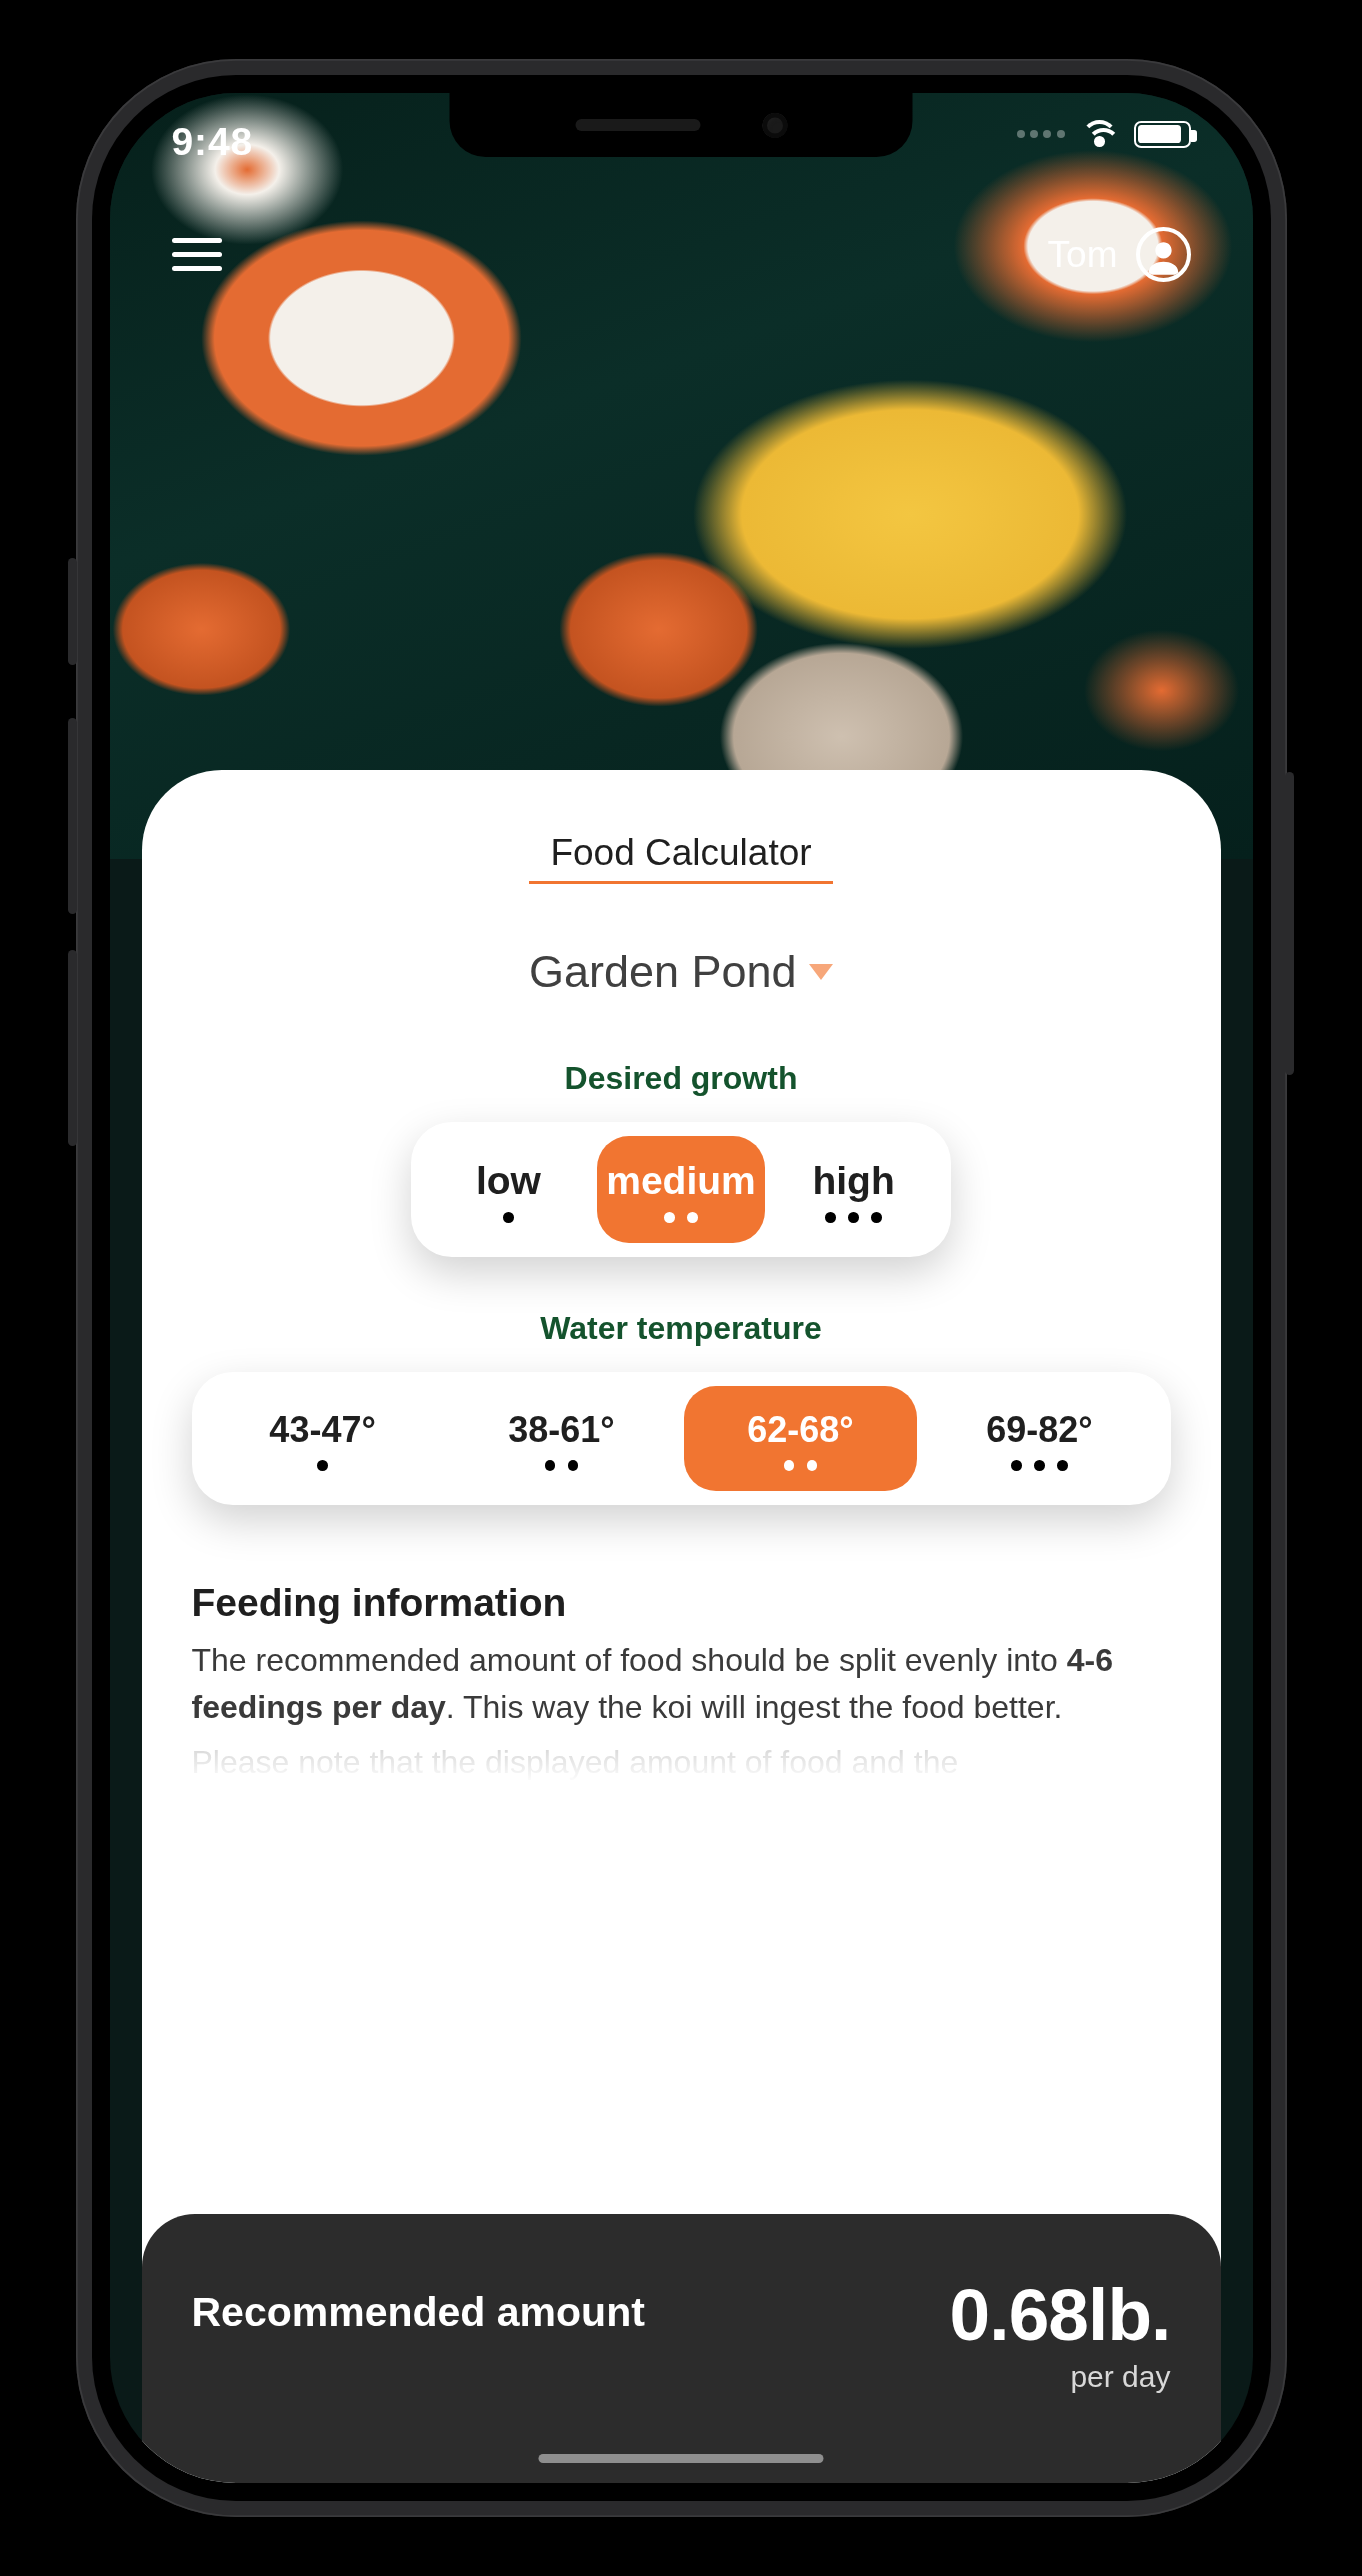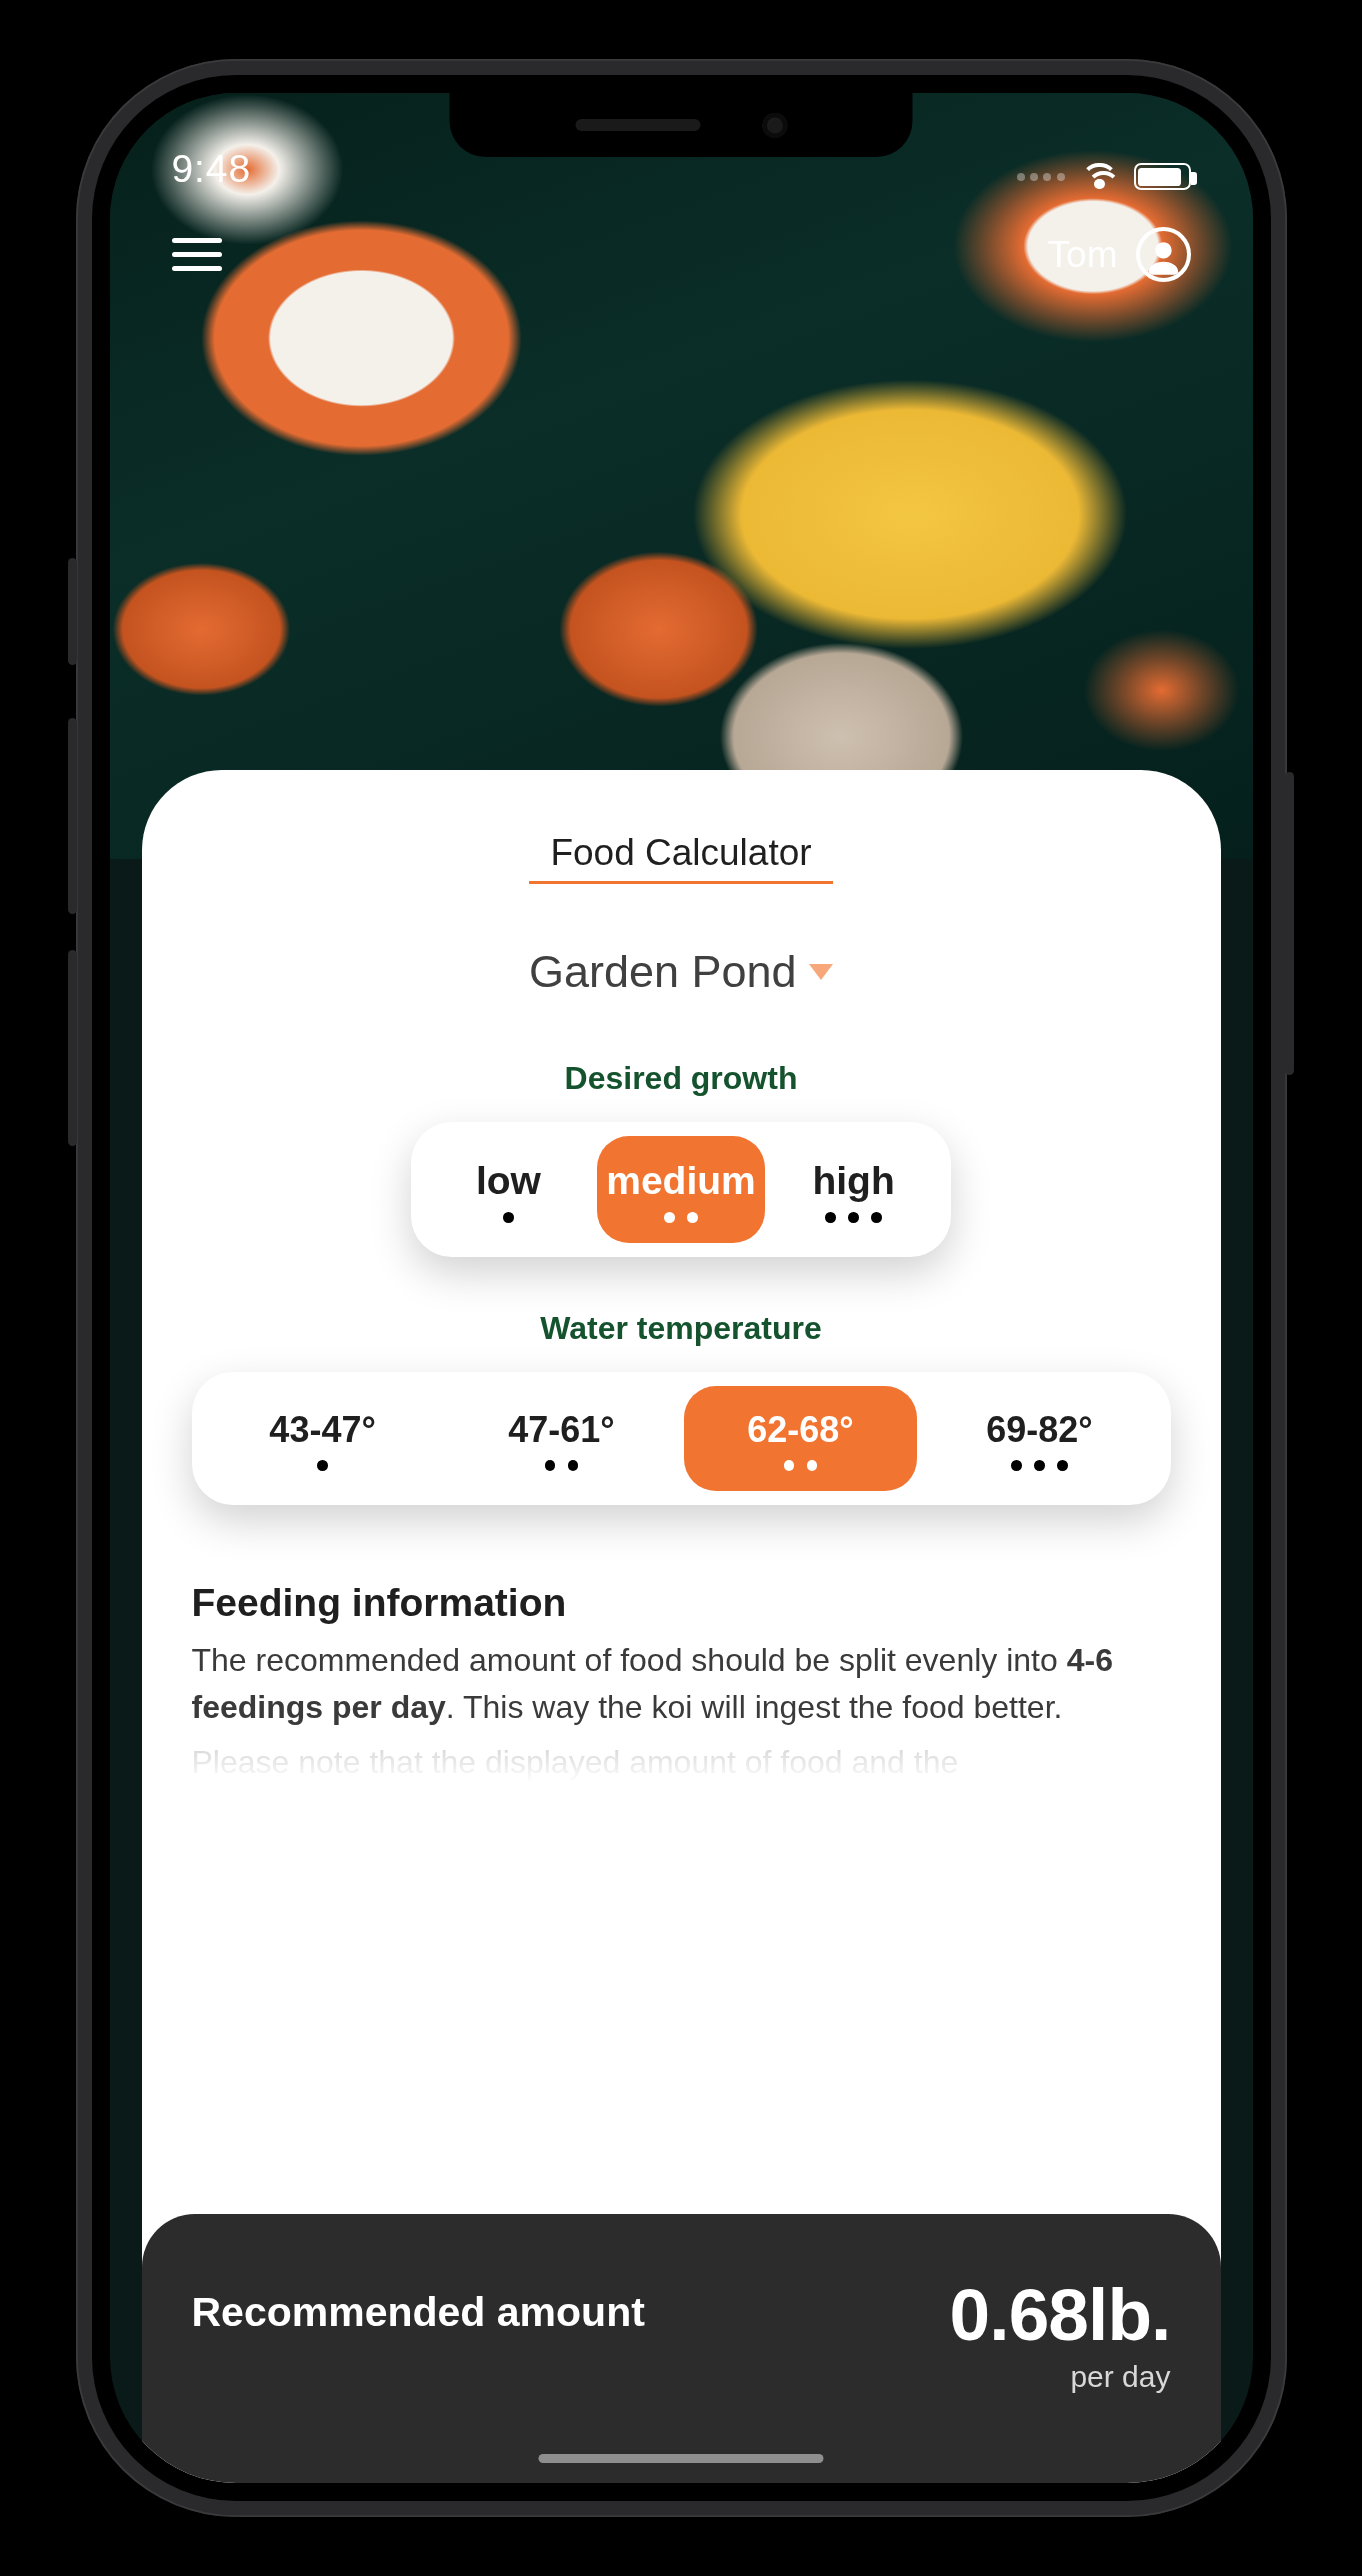--- a/index.html
+++ b/index.html
@@ -96,26 +96,26 @@
       linear-gradient(160deg, #05201b, #0a2e28 40%, #04201c);
     background-blend-mode: normal;
     filter: saturate(0.95);
   }
 
   .statusbar {
     position: absolute;
     top: 27px; left: 0; right: 0;
     height: 71px;
     display: flex;
-    align-items: flex-end;
+    align-items: flex-start;
     justify-content: space-between;
     padding: 0 62px;
     color: #fff;
     z-index: 60;
-    font-weight: 400;
+    font-weight: 700;
   }
   .time { font-size: 39px; letter-spacing: 0.9px; }
   .status-right { display:flex; align-items:center; gap: 16px; }
   .cell-dots { display:flex; gap:5.3px; align-items:flex-end; }
   .cell-dots span { width:8px; height:8px; background:#fff; opacity:.35; border-radius:50%; }
   .wifi {
     width: 37px; height: 28.5px; position:relative;
   }
   .wifi::before, .wifi::after, .wifi span {
     content:""; position:absolute; border:4.5px solid #fff; border-bottom:none; border-left-color:transparent; border-right-color:transparent; border-radius:50% 50% 0 0 / 100% 100% 0 0;
@@ -316,21 +316,21 @@
 
           <div class="section-label">Water temperature</div>
           <div class="seg wide" id="temp-seg">
               <div class="seg-item">
                 <div class="lbl">43-47°</div>
                 <div class="dots">
                   <span></span>
                 </div>
               </div>
               <div class="seg-item">
-                <div class="lbl">47-61°</div>
+                <div class="lbl">38-61°</div>
                 <div class="dots">
                   <span></span>
                   <span></span>
                 </div>
               </div>
               <div class="seg-item active">
                 <div class="lbl">62-68°</div>
                 <div class="dots">
                   <span></span>
                   <span></span>

